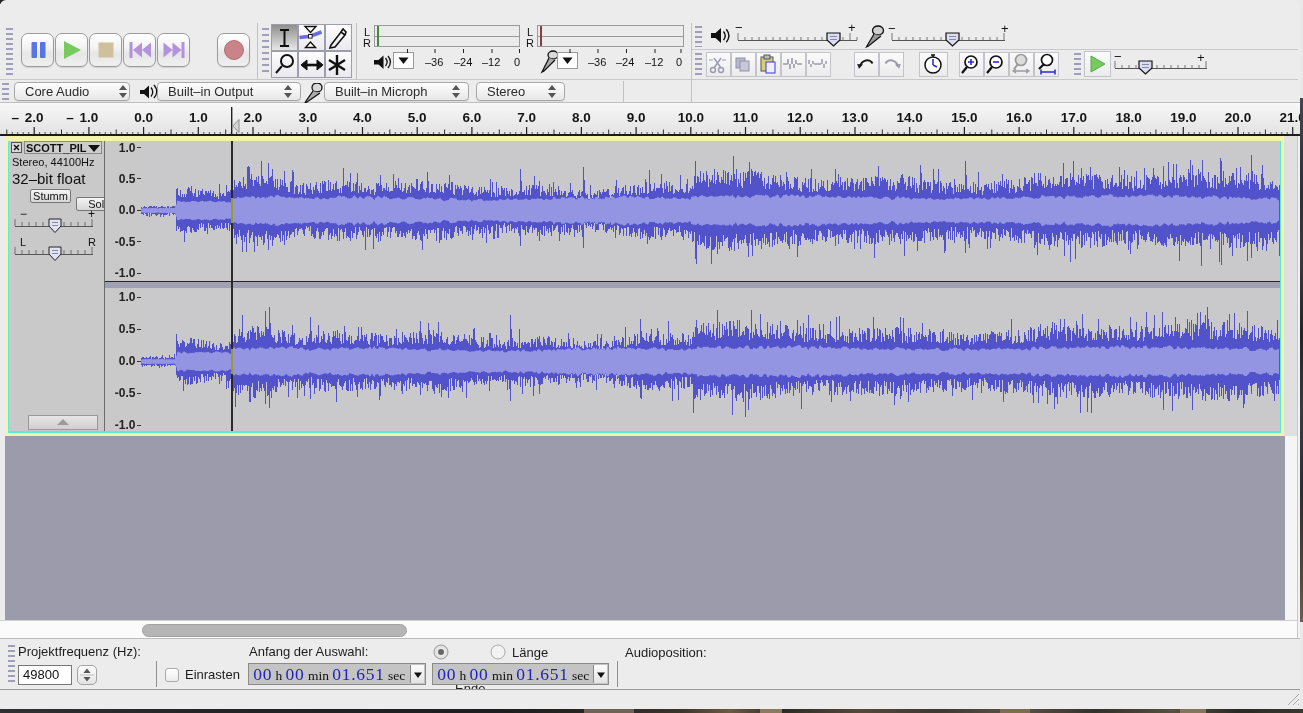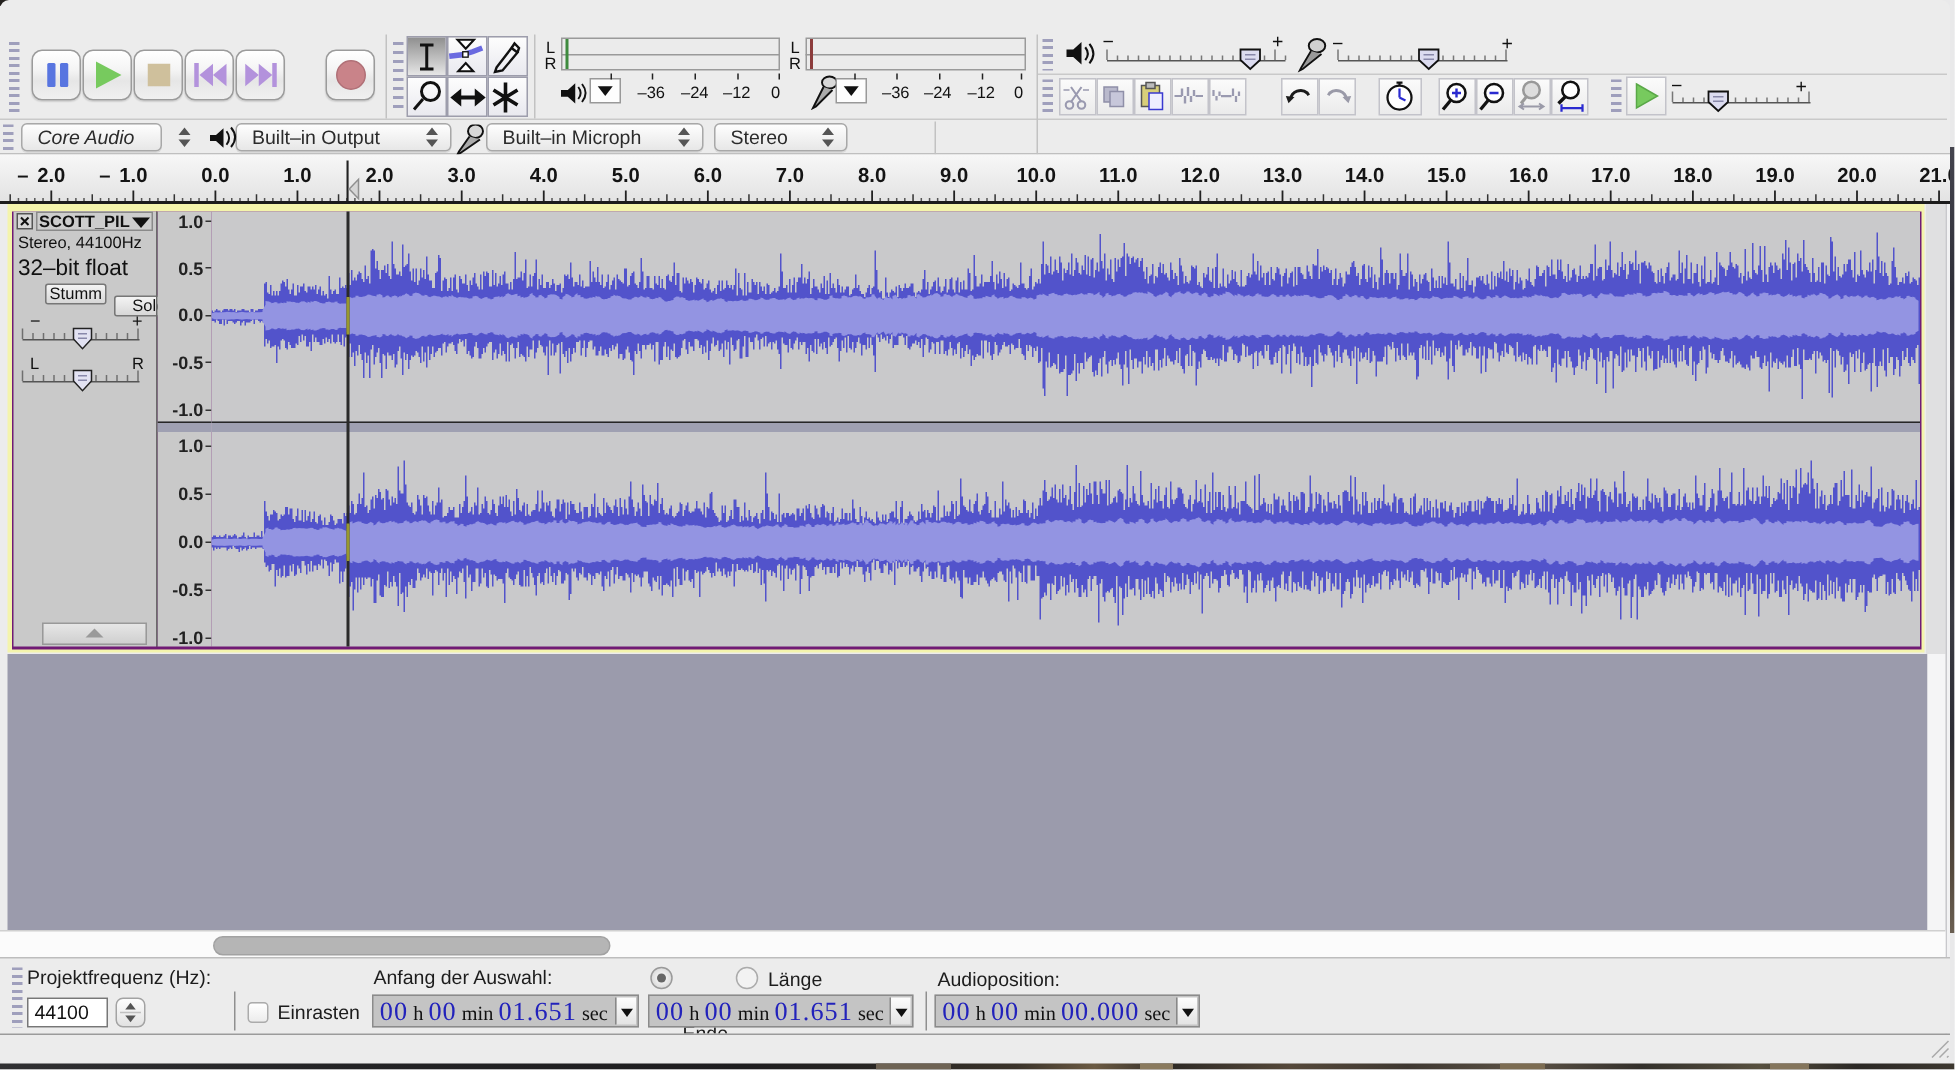--- a/index.html
+++ b/index.html
@@ -22,21 +22,21 @@
 
 .drop { position:absolute; top:82px; height:19px; border:1px solid #a8a8a8; border-radius:4px; background:linear-gradient(#fefefe,#e7e7e7); font-size:13px; color:#2b2b2b; line-height:17px; padding-left:10px; box-shadow:0 1px 0 rgba(0,0,0,0.08); }
 
 .ebtn { position:absolute; top:52px; width:25px; height:25px; border:1px solid #c3c3ca; background:linear-gradient(#fbfbfb,#ebebeb); }
 
 .mlabel { position:absolute; font-size:11px; color:#111; }
 
 #ruler { position:absolute; left:0; top:103px; width:1300px; height:31px; background:linear-gradient(#f7f7f7,#e3e3e3); }
 
 #trackwrap { position:absolute; left:5px; top:136.2px; width:1278px; height:299.3px; background:#f4f4ac; }
-#trackinner { position:absolute; left:2.5px; top:4.8px; width:1273px; height:291.7px; background:#701a75; }
+#trackinner { position:absolute; left:2.5px; top:4.8px; width:1273px; height:291.7px; background:#5eead4; }
 #panel { position:absolute; left:1.5px; top:0px; width:95px; height:290px; background:#c9c9c9; font-size:11px; color:#111; }
 #vruler { position:absolute; left:97.5px; top:0px; width:35.5px; height:290px; background:#c9c9c9; }
 .vnum { position:absolute; right:5px; font-size:12px; font-weight:bold; color:#222; }
 .vtick { position:absolute; right:0; width:4px; height:1px; background:#333; }
 #wavearea { position:absolute; left:133.5px; top:0px; width:1139px; height:290px; background:#c9c9cb; }
 .smallbtn { position:absolute; border:1px solid #777; background:linear-gradient(#f4f4f4,#d7d7d7); border-radius:2px; font-size:11px; color:#111; text-align:center;margin-left:20px; }
 
 #belowtrack { position:absolute; left:5px; top:435.5px; width:1280px; height:184px; background:#9b9bac; }
 #rightcol { position:absolute; left:1283.5px; top:136px; width:13px; height:299.5px; background:#e0e0e1; }
 #hscroll { position:absolute; left:0px; top:619.5px; width:1296.5px; height:19px; background:#fbfbfb; border-top:1px solid #d0d0d0; }
@@ -303,21 +303,21 @@
       <g stroke="#777" stroke-width="1">
           <path d="M31 17 V10 M38 17 V14 M45 17 V14 M52 17 V14 M59 17 V14 M66 17 V14 M73 17 V14 M80 17 V14 M87 17 V14 M94 17 V14 M101 17 V14 M108 17 V14 M115 17 V14 M122 17 V10"></path>
         </g>
       <g transform="translate(55,4)">
           <path d="M0 6 h13 v7 l-6.5 6 l-6.5 -6 z" fill="#dcdcf0" stroke="#111" stroke-width="1.2"></path>
           <path d="M3 9.5 h7 M3 12.5 h7" stroke="#8888aa" stroke-width="1"></path>
         </g>
     </svg>
 
     <div class="grip" style="left:2px;top:60px;height:17px;"></div>
-    <div class="drop" style="left:14px;top:59px;width:94px;font-style:italic;">Core Audio</div>
+    <div class="drop" style="left:14px;top:59px;width:116px;">Core Audio</div>
     <div class="drop" style="left:157px;top:59px;width:144px;">Built–in Output</div>
     <div class="drop" style="left:324px;top:59px;width:145px;">Built–in Microph</div>
     <div class="drop" style="left:476px;top:59px;width:89px;">Stereo</div>
     <svg class="abs" style="left:138px;top:60px;" width="190" height="20">
       <g fill="#111">
           <path d="M2 7 h4 l5 -4.5 v13 l-5 -4.5 h-4 z"></path>
           <path d="M13 4.5 q3.5 4.5 0 9 M16 2 q5.5 6.5 0 13" stroke="#111" stroke-width="1.3" fill="none"></path>
         </g>
       <g transform="translate(167,0)">
           <ellipse cx="12" cy="4.5" rx="5" ry="4.5" fill="#d8d8d8" stroke="#111" stroke-width="1.3"></ellipse>
@@ -702,40 +702,37 @@
       <circle cx="8" cy="8" r="7" fill="url(#rg1)" stroke="#9a9a9a"></circle>
       <circle cx="8" cy="8" r="3" fill="#666"></circle>
       <circle cx="65" cy="8" r="7" fill="#f2f2f2" stroke="#ababab"></circle>
       <defs>
           <radialGradient id="rg1">
             <stop offset="0%" stop-color="#ffffff"></stop>
             <stop offset="100%" stop-color="#dadada"></stop>
           </radialGradient>
         </defs>
     </svg>
-    <div class="abs" style="left:18px;top:26px;width:54px;height:20px;border:1px solid #777;background:#fff;font-size:13px;color:#111;line-height:18px;padding-left:4px;">44100</div>
+    <div class="abs" style="left:18px;top:26px;width:54px;height:20px;border:1px solid #777;background:#fff;font-size:13px;color:#111;line-height:18px;padding-left:4px;">49800</div>
     <div class="abs" style="left:77px;top:26px;width:20px;height:20px;border:1px solid #a3a3a3;border-radius:5px;background:linear-gradient(#fdfdfd,#e2e2e2);"></div>
     <svg class="abs" style="left:77px;top:26px;" width="20" height="20">
         <path d="M10 3.5 L13.5 8 H6.5 Z" fill="#555"></path>
         <path d="M10 16.5 L13.5 12 H6.5 Z" fill="#555"></path>
         <path d="M3 10 H17" stroke="#c0c0c0" stroke-width="1"></path>
       </svg>
     <div class="sep2" style="left:156px;top:22px;height:26px;"></div>
     <div class="abs" style="left:165px;top:29px;width:14px;height:14px;border:1px solid #ababab;border-radius:3px;background:linear-gradient(#ffffff,#ececec);"></div>
     <div class="slabel" style="left:185px;top:28px;">Einrasten</div>
     <div class="tfield" style="left:248px;width:178px;"><span class="tdig"> 00</span><span class="tunit"> h </span><span class="tdig">00</span><span class="tunit"> min </span><span class="tdig">01.651</span><span class="tunit"> sec</span><div class="ddarr"><svg width="13" height="18">
             <path d="M3 7.5 h8 l-4 5.5 z" fill="#111"></path>
           </svg></div></div>
     <div class="tfield" style="left:432px;width:177px;"><span class="tdig"> 00</span><span class="tunit"> h </span><span class="tdig">00</span><span class="tunit"> min </span><span class="tdig">01.651</span><span class="tunit"> sec</span><div class="ddarr"><svg width="13" height="18">
             <path d="M3 7.5 h8 l-4 5.5 z" fill="#111"></path>
           </svg></div></div>
     <div class="sep2" style="left:617px;top:22px;height:26px;"></div>
-    <div class="tfield" style="left:623px;width:177px;"><span class="tdig"> 00</span><span class="tunit"> h </span><span class="tdig">00</span><span class="tunit"> min </span><span class="tdig">00.000</span><span class="tunit"> sec</span><div class="ddarr"><svg width="13" height="18">
-            <path d="M3 7.5 h8 l-4 5.5 z" fill="#111"></path>
-          </svg></div></div>
   </div>
 
   <div id="statusbar">
     <svg class="abs" style="left:1287px;top:3px;" width="13" height="14">
       <path d="M12 1 L1 12 M12 6 L6 12 M12 11 L11 12" stroke="#a9a9a9" stroke-width="1"></path>
     </svg>
   </div>
 </div>
 <div class="abs" style="left:0;top:708.5px;width:1303px;height:4.5px;background:linear-gradient(90deg,#303032 0%,#232325 18%,#1e1d1f 38%,#2b2824 47%,#3a332a 52%,#6b5a43 56%,#2e2a25 60%,#55483a 66%,#3e3831 72%,#5c5246 78%,#33302b 84%,#57503f 90%,#2b2825 95%,#3c372f 100%);"></div>
 <div class="abs" style="left:584px;top:709px;width:50px;height:4px;background:#6e6354;"></div>

